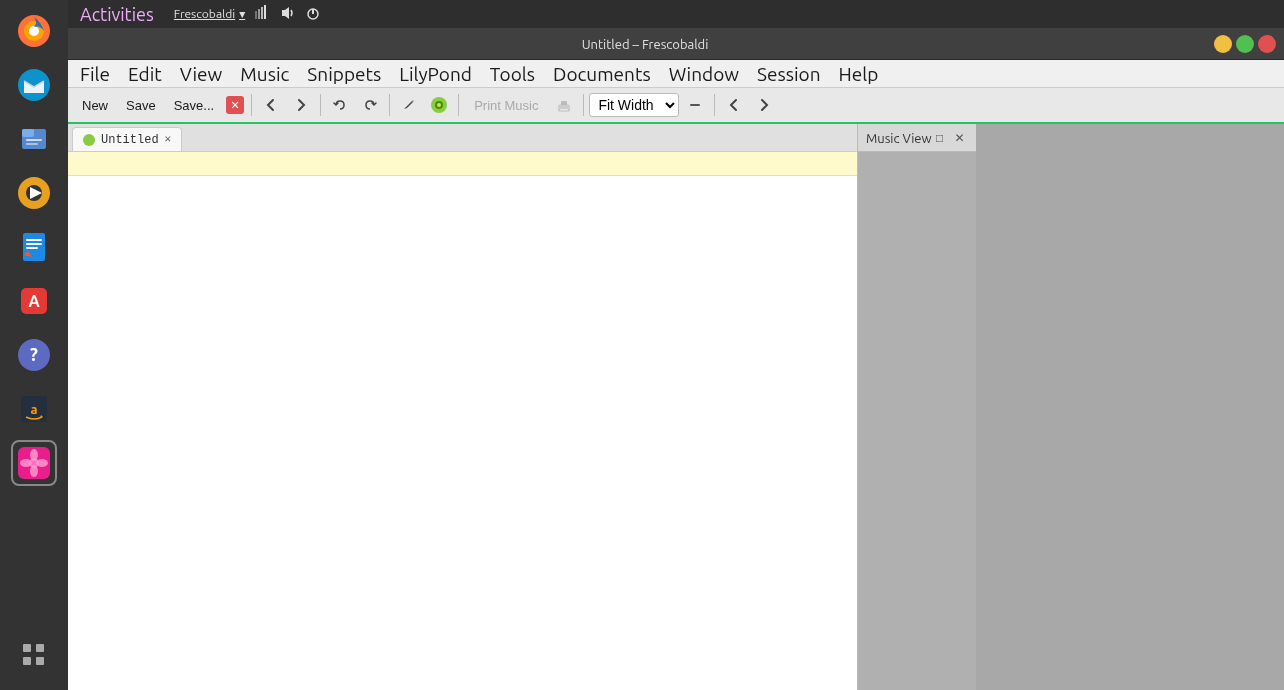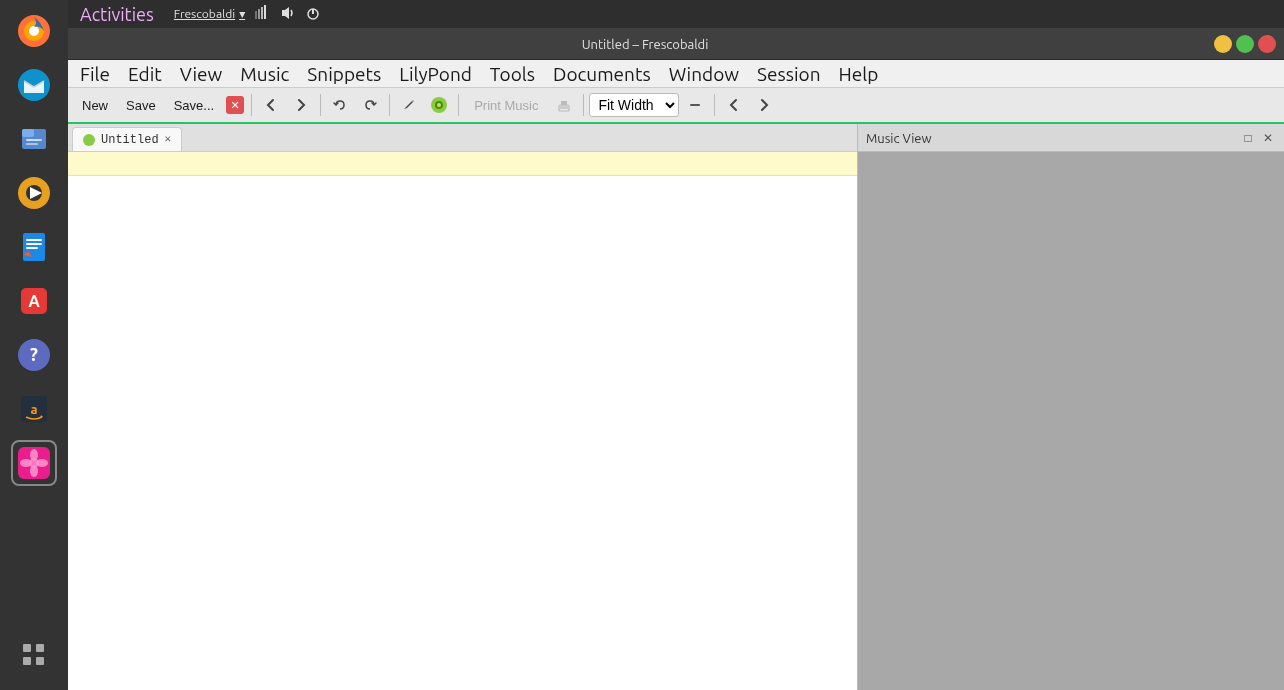--- a/index.html
+++ b/index.html
@@ -275,21 +275,21 @@
       font-family: monospace;
       font-size: 13px;
       padding: 4px;
       color: #333;
     }
 
     
     #music-view-pane {
       width: 426px;
       display: flex;
-      flex-direction: column;
+      flex-direction: row;
       background: #b0b0b0;
       flex-shrink: 0;
     }
 
     #music-view-header {
       height: 28px;
       background: #d8d8d8;
       display: flex;
       align-items: center;
       justify-content: space-between;

